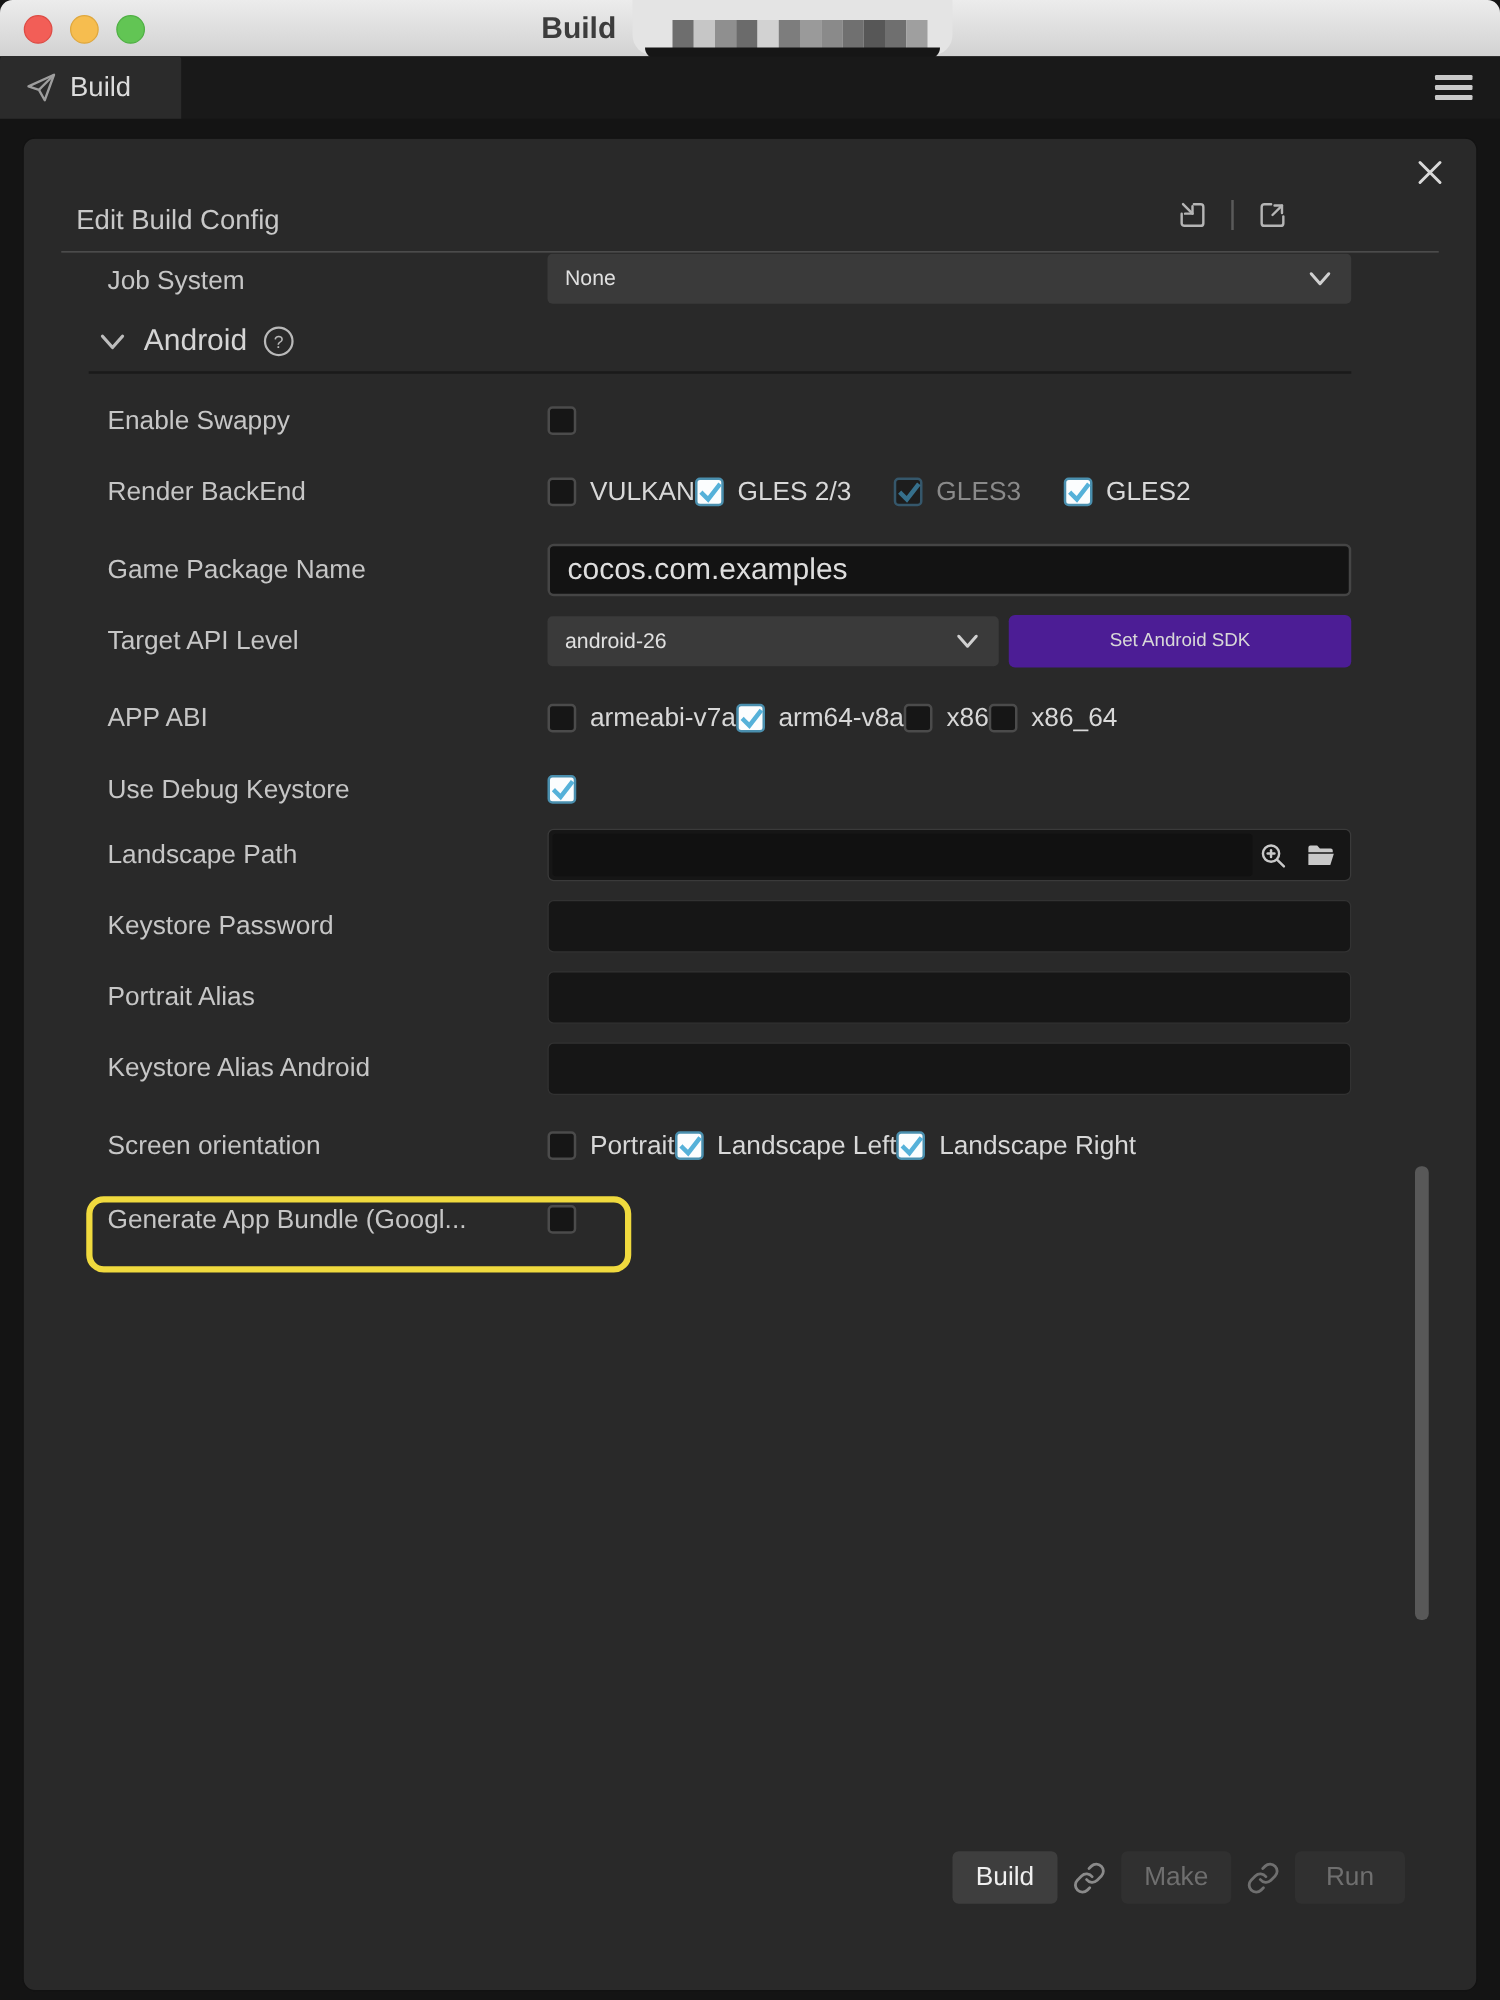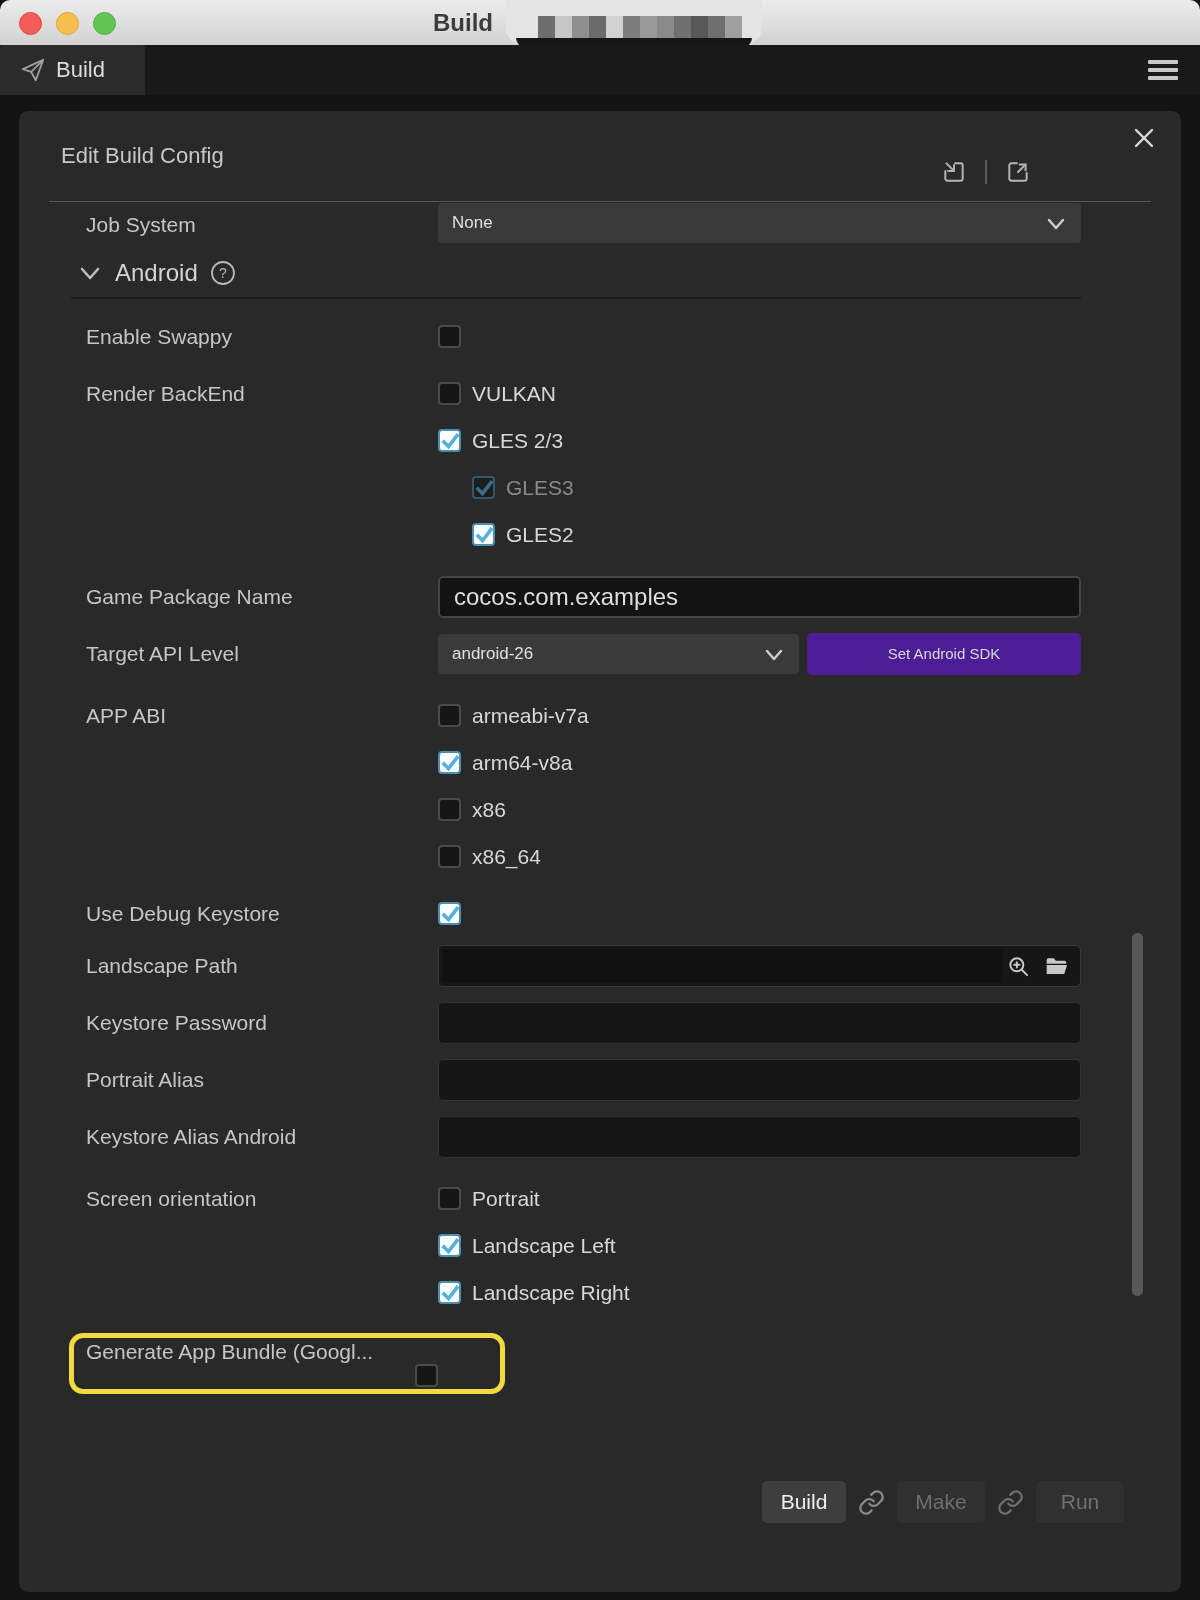--- a/index.html
+++ b/index.html
@@ -43,40 +43,40 @@
   }
   .tab .t-icon{margin-left:20px;width:26px;height:26px;}
   .tab .t-label{margin-left:10px;font-size:22px;color:#dcdcdc;}
   .hamburger{position:absolute;right:22px;top:15px;width:30px;height:20px;cursor:pointer;}
   .hamburger i{display:block;height:4px;background:#c9c9c9;border-radius:1px;margin-bottom:4px;}
   
   .dialog{
     position:absolute;left:18px;top:110px;width:1164px;height:1483px;
     background:#292929;border:1px solid #121212;border-radius:10px;box-sizing:border-box;
   }
-  .dlg-title{position:absolute;left:42px;top:32px;font-size:22px;color:#c8c8c8;}
+  .dlg-title{position:absolute;left:42px;top:52px;font-size:22px;color:#c8c8c8;}
   .hdr-icons{position:absolute;right:150px;top:48px;display:flex;align-items:center;gap:18px;}
   .hdr-sep{width:2px;height:24px;background:#5a5a5a;}
   .icon-btn{width:26px;height:26px;cursor:pointer;}
   .close-x{position:absolute;right:22px;top:12px;width:30px;height:30px;cursor:pointer;}
   .hr1{position:absolute;left:30px;right:30px;top:90px;height:1px;background:#575757;}
   
   .scroll{
     position:absolute;left:0;right:0;top:91px;bottom:8px;overflow:hidden;
     padding:0 100px 0 67px;box-sizing:border-box;
   }
   .row{display:flex;align-items:center;min-height:47px;}
   .row.tall{min-height:57px;}
   .row.first{min-height:45px;align-items:flex-start;}
   .row.first .label-col{height:45px;display:flex;align-items:center;}
   .row.group{align-items:flex-start;}
   .row.group .label-col{height:47px;display:flex;align-items:center;}
   .label-col{width:352px;flex-shrink:0;font-size:21px;color:#c6c6c6;}
   .control-col{flex:1;min-width:0;display:flex;align-items:center;}
-  .control-col.stack{flex-direction:column;align-items:stretch;}
+  .control-col.stack{flex-direction:row;align-items:stretch;}
   .g-item{height:47px;display:flex;align-items:center;}
   .g-item.ind{padding-left:34px;}
   .cb{
     width:23px;height:23px;box-sizing:border-box;border-radius:4px;flex-shrink:0;
     background:#161616;border:2px solid #4b4b4b;cursor:pointer;position:relative;
   }
   .cb.on{background:#fbfdfe;border-color:#4a8fae;}
   .cb.on svg{position:absolute;left:-1px;top:-1px;}
   .cb.dis{background:#1d1d1d;border-color:#35576b;cursor:default;}
   .cb-label{margin-left:11px;font-size:21px;color:#d8d8d8;white-space:nowrap;}
@@ -106,21 +106,21 @@
   .pathbox .p-icons{position:absolute;right:10px;top:8px;display:flex;gap:12px;}
   .sdk-btn{
     width:274px;height:42px;margin-left:8px;flex-shrink:0;border:none;border-radius:5px;
     background:#4c1d95;color:#d8d8d8;font-size:15px;font-family:inherit;cursor:pointer;
   }
   .section-row{display:flex;align-items:center;height:48px;margin-top:2px;}
   .section-row .s-chev{margin-left:-7px;width:22px;height:16px;cursor:pointer;}
   .section-row .s-label{margin-left:14px;font-size:24px;color:#d4d4d4;}
   .section-row .s-help{margin-left:12px;width:26px;height:26px;cursor:pointer;}
   .section-sep{height:0;border-bottom:2px solid #1a1a1a;margin-left:-15px;}
-  .hl-wrap{position:relative;display:flex;align-items:flex-end;min-height:47px;flex-direction:column;}
+  .hl-wrap{position:relative;display:flex;align-items:flex-start;min-height:47px;}
   .hl-box{
     position:absolute;left:-17px;top:-7px;width:436px;height:61px;box-sizing:border-box;
     border:5px solid #f0da3e;border-radius:14px;pointer-events:none;
   }
   
   .footer{
     position:absolute;right:57px;bottom:69px;display:flex;align-items:center;gap:12px;
   }
   .f-btn{
     height:42px;border:none;border-radius:5px;font-size:21px;font-family:inherit;

